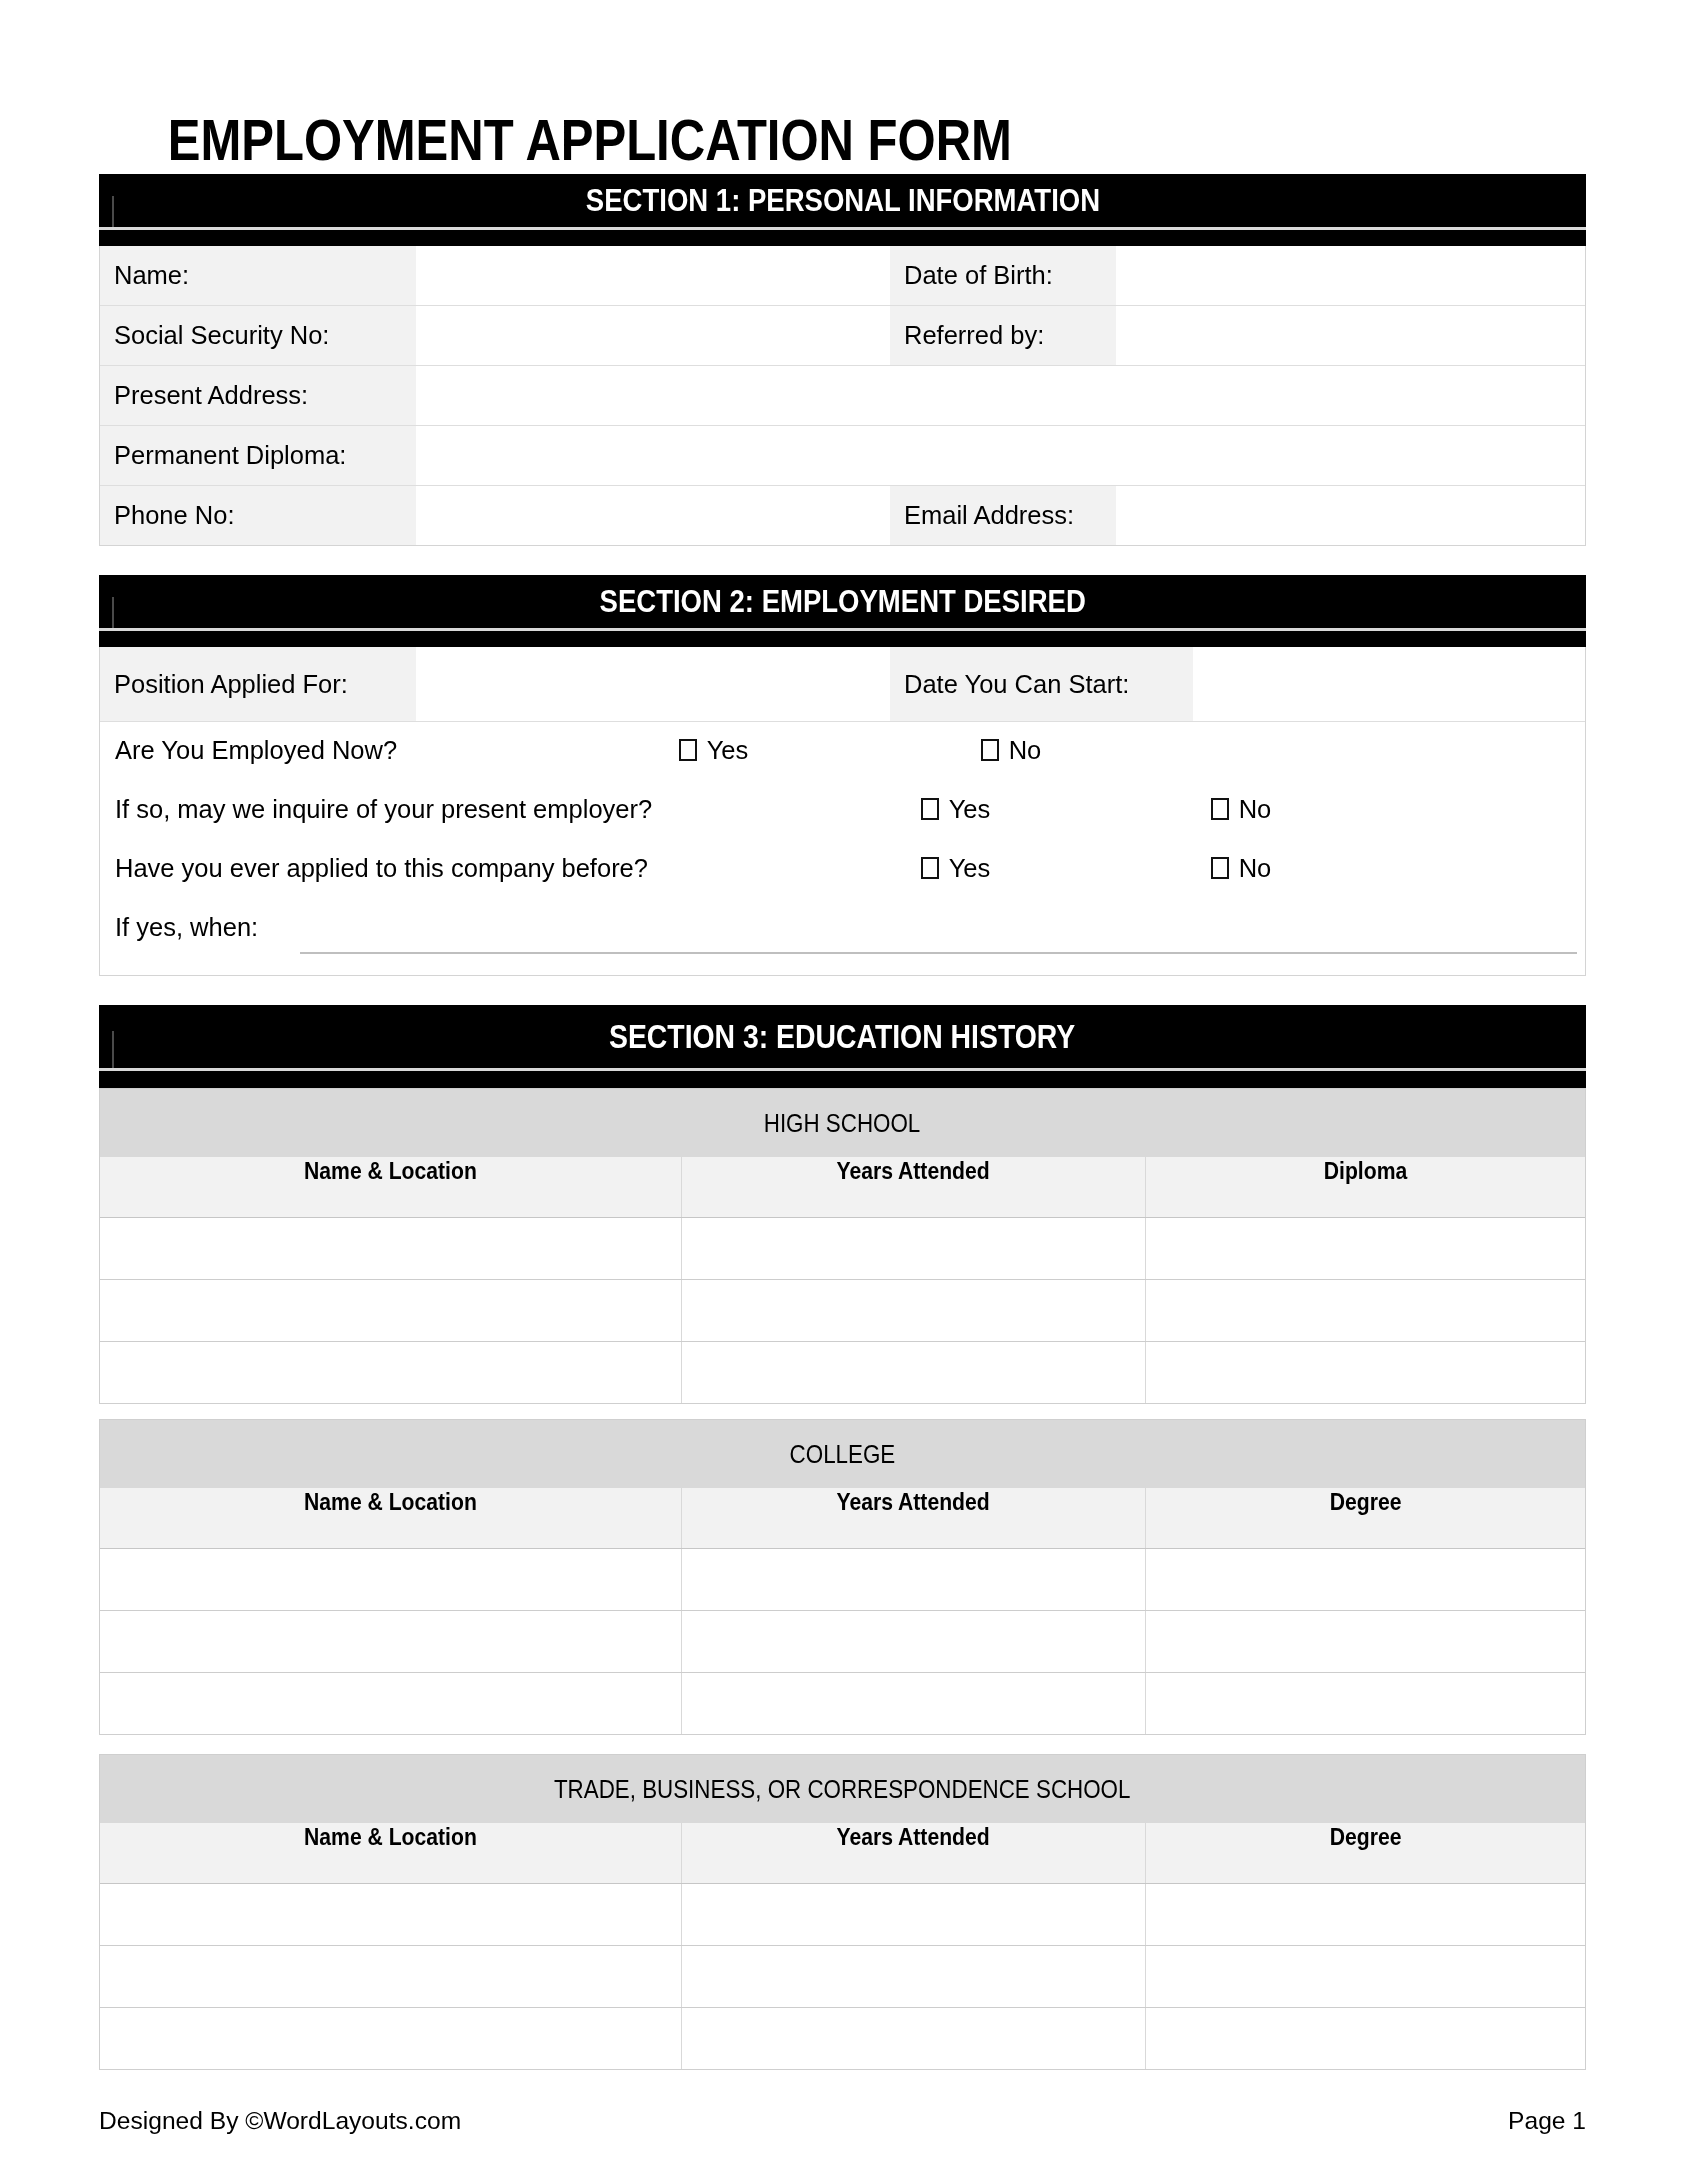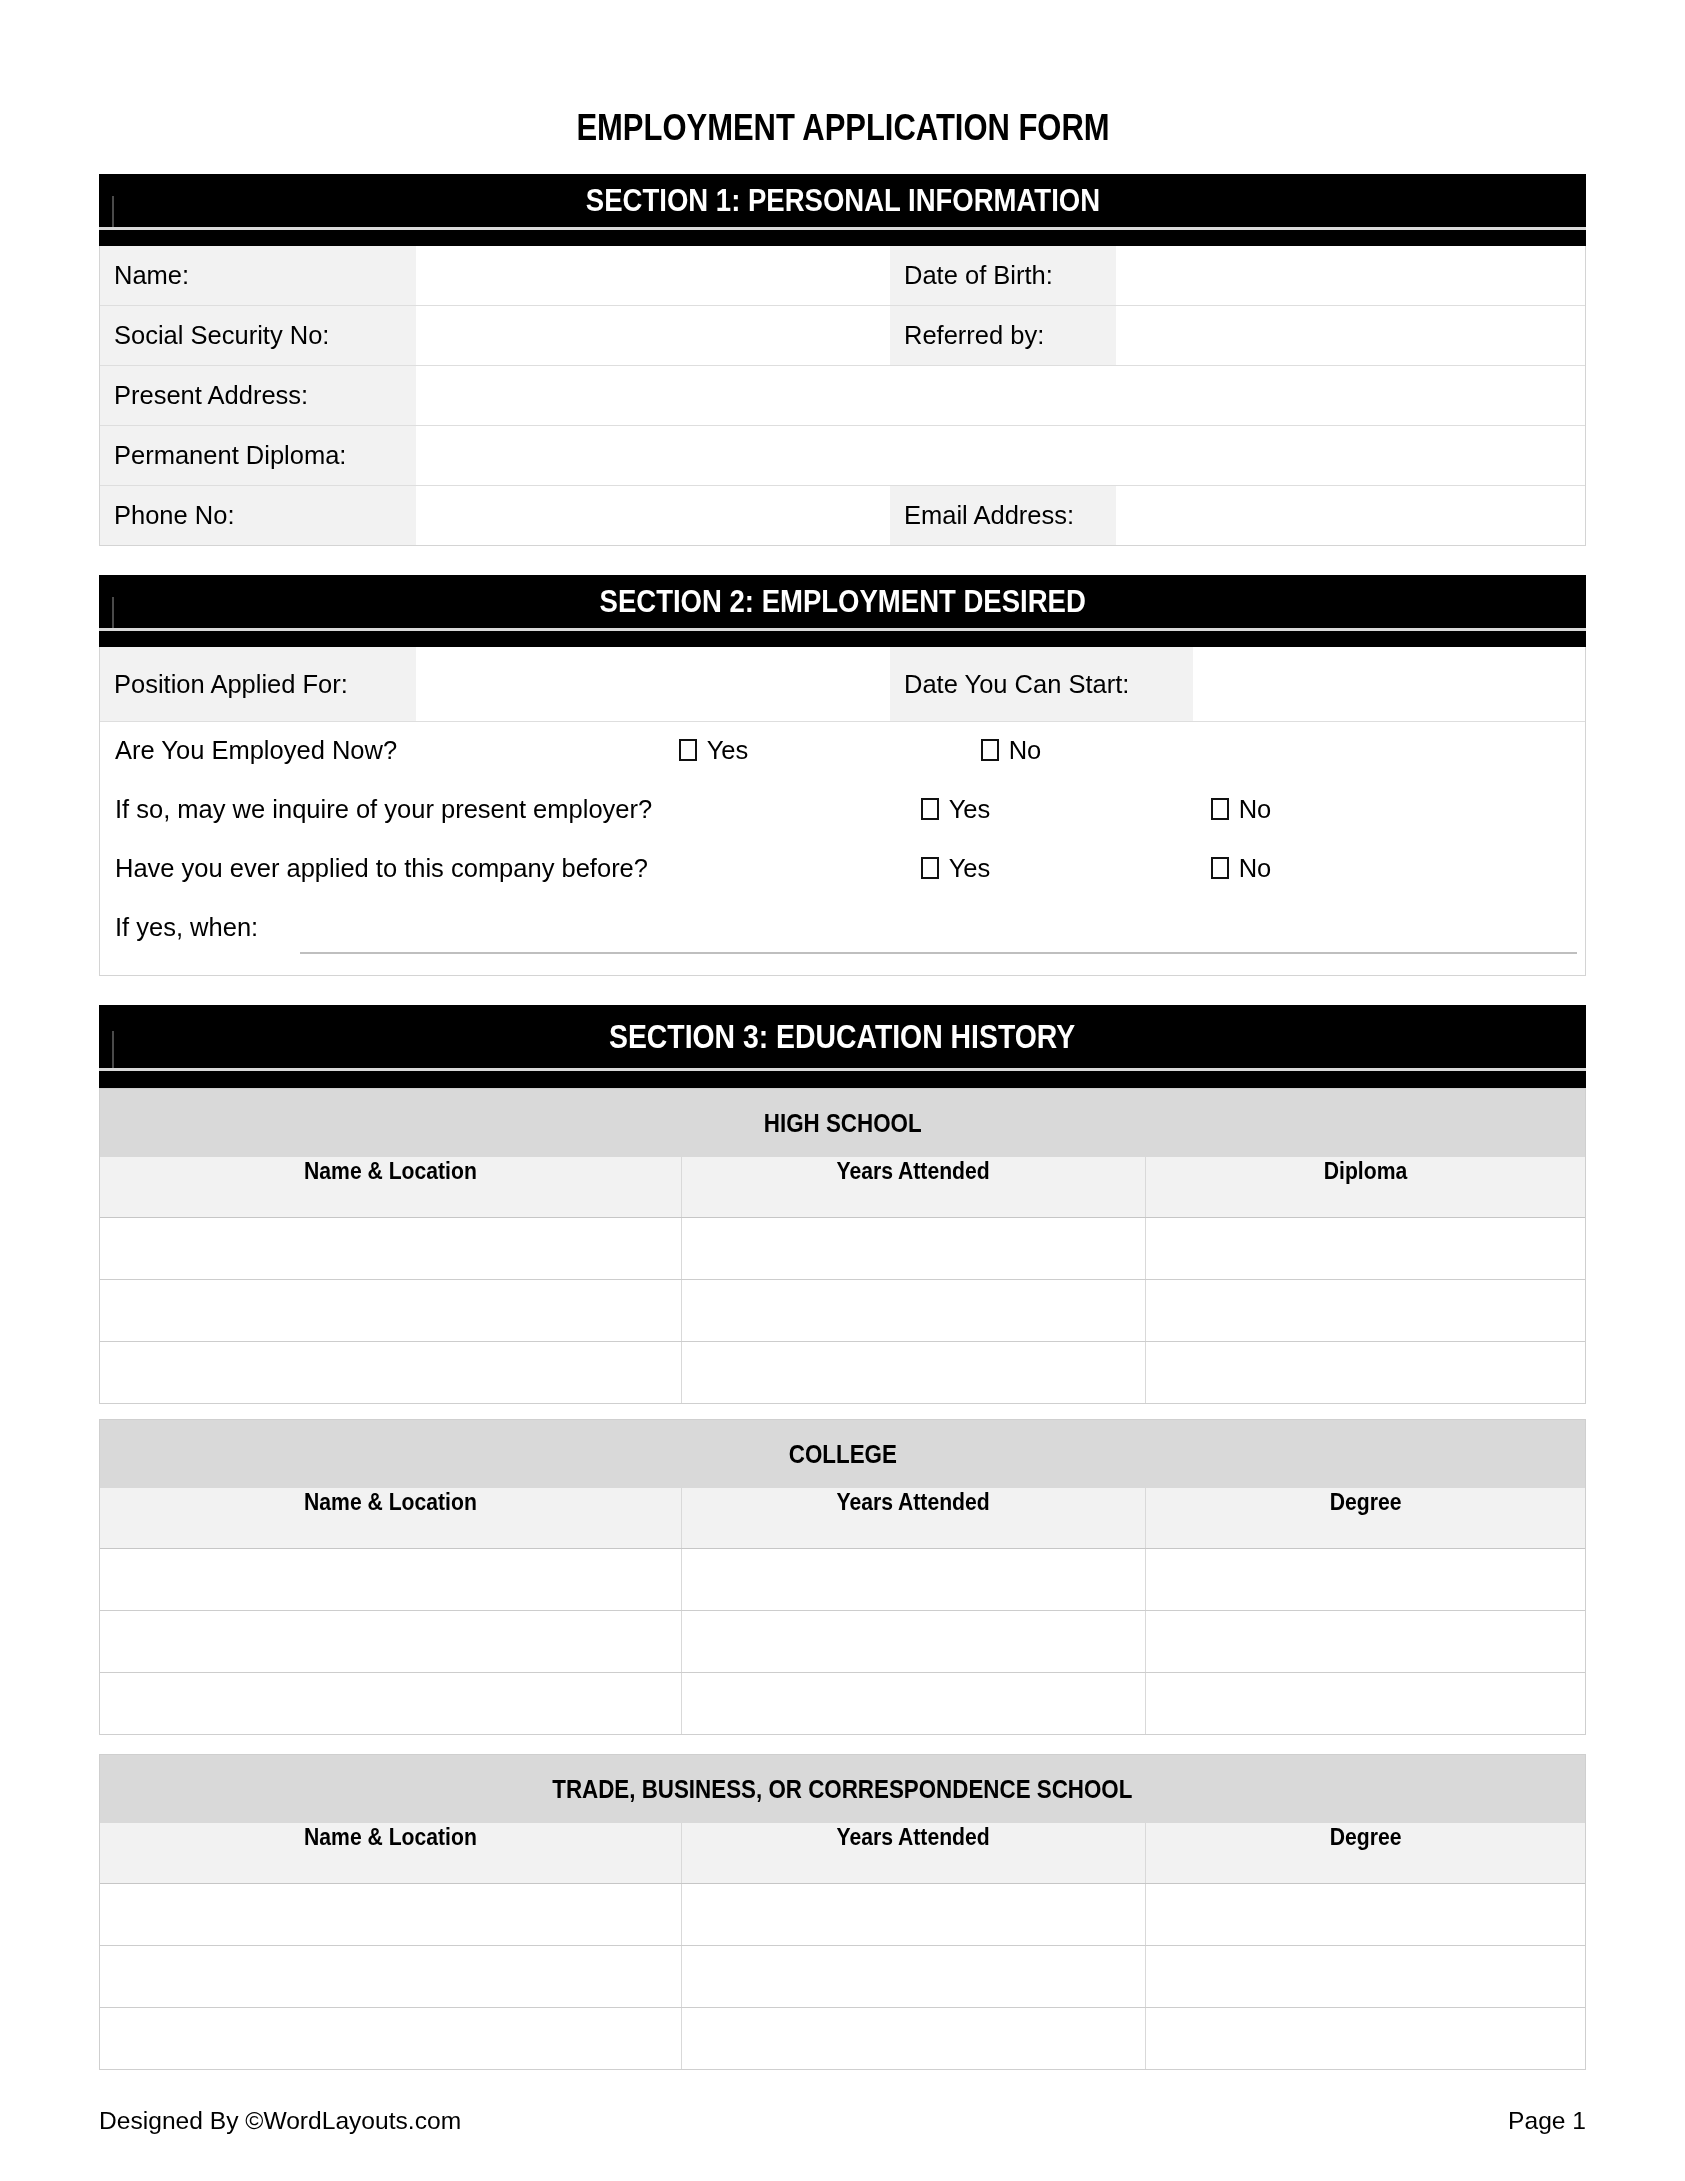--- a/index.html
+++ b/index.html
@@ -4,21 +4,21 @@
 <style>
   html,body{margin:0;padding:0;background:#ffffff;}
   .page{position:relative;width:1685px;height:2181px;background:#fff;
         font-family:"Liberation Sans","DejaVu Sans",sans-serif;color:#000;}
   .abs{position:absolute;left:99px;width:1487px;box-sizing:border-box;}
 
   
   .cond{display:inline-block;transform:scaleX(0.86);transform-origin:50% 50%;white-space:nowrap;}
 
   
-  .title{top:107px;text-align:center;font-size:36px;font-weight:bold;letter-spacing:0px;}
+  .title{top:107px;text-align:left;font-size:57px;font-weight:bold;letter-spacing:0px;}
 
   
   .sec-header{background:transparent;}
   .bar-tall{position:relative;background:#000;color:#fff;text-align:center;font-weight:bold;}
   .bar-tall::after{content:"";position:absolute;left:13px;bottom:0;width:1.8px;height:58%;background:#4a4a4a;}
   .bar-sep{height:2.6px;background:#d9d9d9;}
   .bar-strip{height:16.7px;background:#000;}
   .s1h{top:174px;} .s1h .bar-tall{height:53px;line-height:53px;font-size:32px;}
   .s2h{top:575px;} .s2h .bar-tall{height:53px;line-height:53px;font-size:32px;}
   .s3h{top:1005px;} .s3h .bar-tall{height:63px;line-height:63px;font-size:33px;}
@@ -41,21 +41,21 @@
   .qline{position:absolute;left:0;right:0;height:30px;display:flex;align-items:center;}
   .qtext{position:absolute;left:15px;font-size:25.5px;}
   .optgroup{position:absolute;display:flex;align-items:center;font-size:25.5px;}
   .chk{display:inline-block;width:14px;height:17.6px;border:2.6px solid #111;margin-right:9.7px;background:#fff;}
   .ifyes-line{position:absolute;top:230px;left:200px;width:1277px;height:1.8px;background:#bfbfbf;}
 
   
   .edu{border:1.8px solid #cfcfcf;background:#fff;}
   .edu1{top:1088px;} .edu2{top:1419px;} .edu3{top:1754px;}
   .band{height:68px;background:#d9d9d9;display:flex;align-items:center;justify-content:center;
-        font-size:26px;font-weight:bold;}
+        font-size:26px;font-weight:normal;}
   .ehead{display:flex;height:60px;background:#f2f2f2;border-bottom:1.8px solid #c6c6c6;}
   .ehead .ecell{font-weight:bold;font-size:24.6px;justify-content:center;}
   .erow{display:flex;height:61px;background:#fff;}
   .erow + .erow{border-top:1.8px solid #cdcdcd;}
   .ecell{display:flex;box-sizing:border-box;}
   .ec1{width:581px;} .ec2{width:464px;} .ec3{flex:1;}
   .ec2,.ec3{border-left:1.8px solid #d9d9d9;}
 
   
   .footer{top:2107px;display:flex;justify-content:space-between;font-size:24.6px;}

